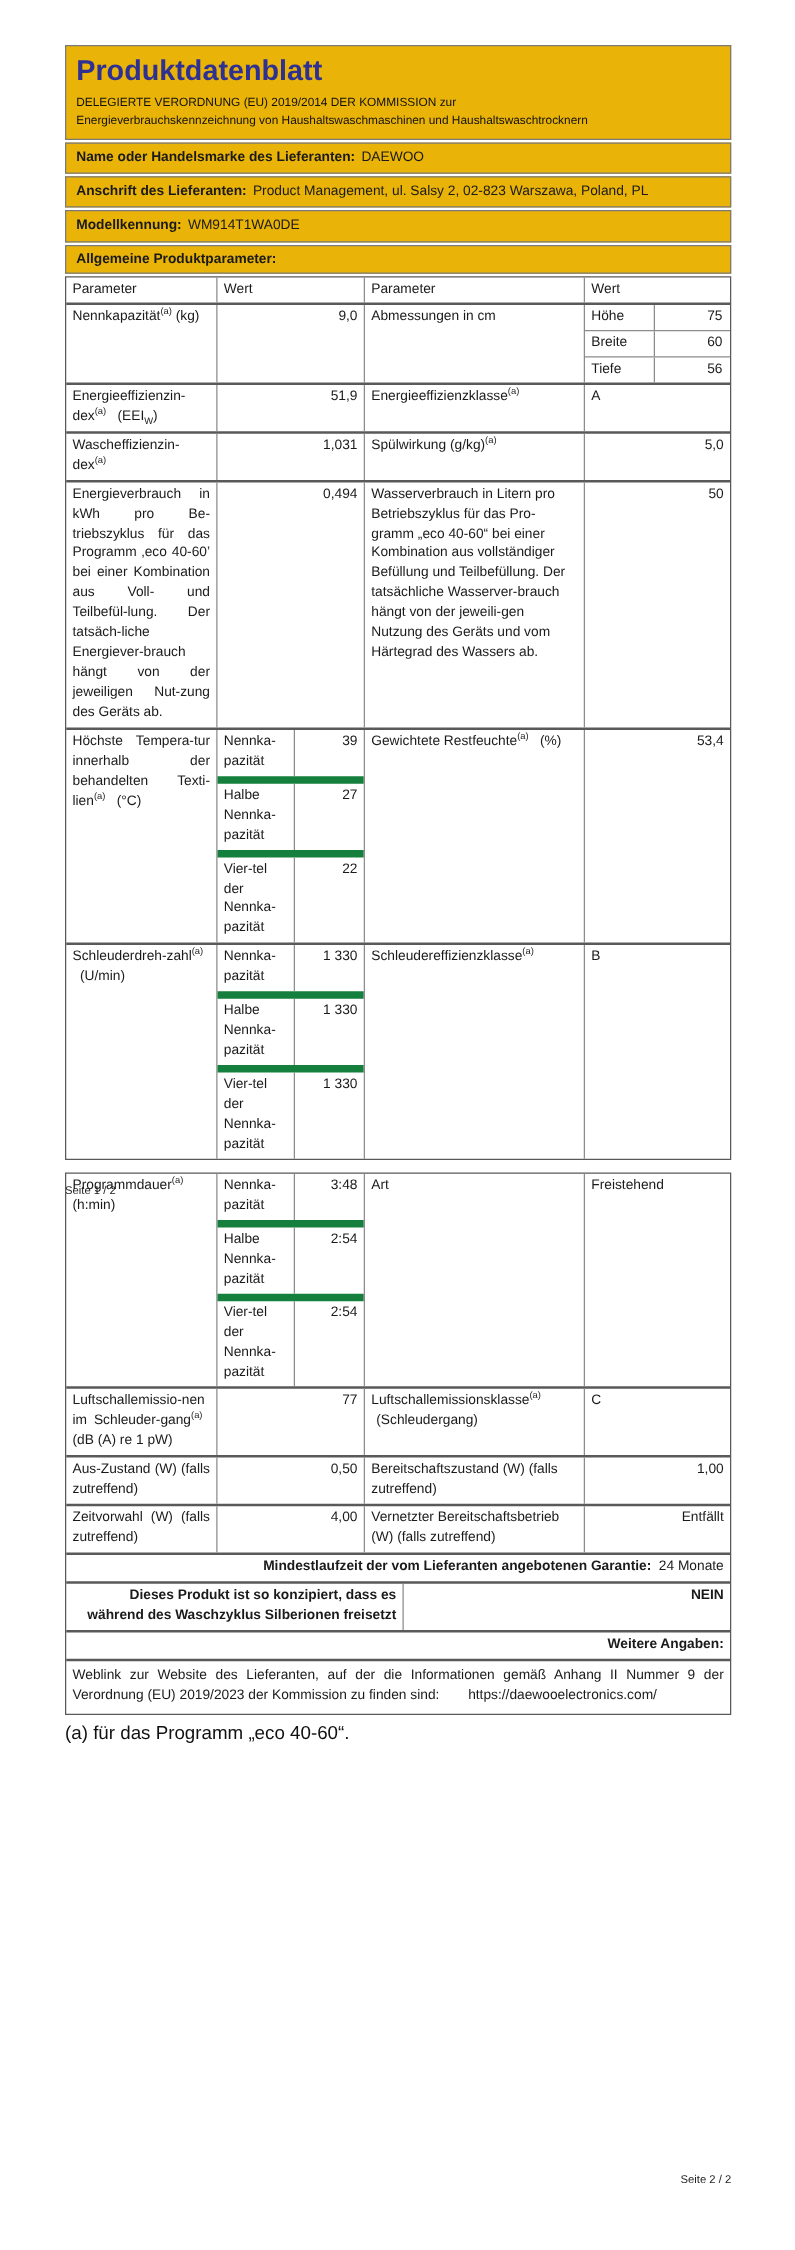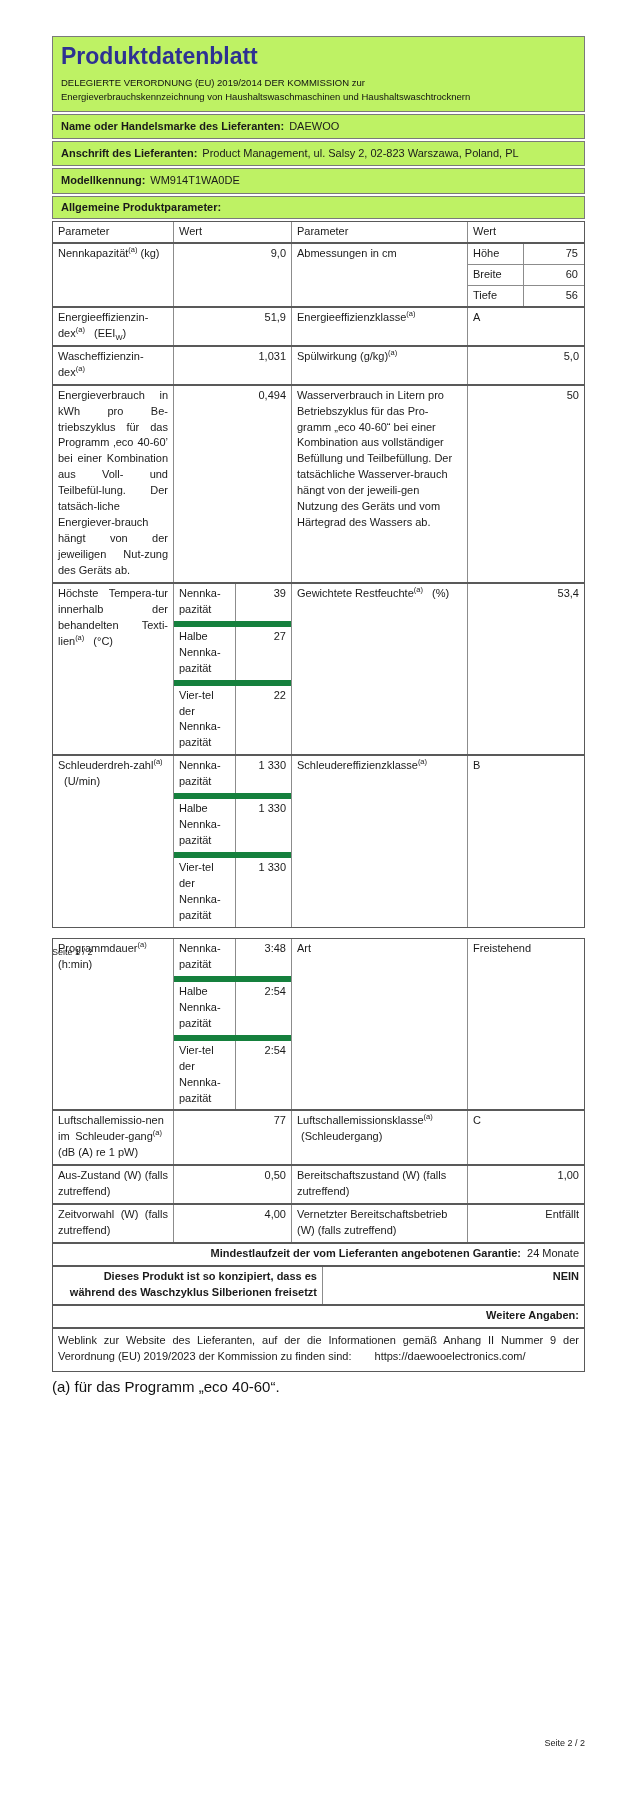--- a/index.html
+++ b/index.html
@@ -5,21 +5,21 @@
   html,body{margin:0;padding:0;}
   body{
     width:636px;height:1800px;position:relative;background:#ffffff;
     font-family:"Liberation Sans",sans-serif;color:#1a1a1a;overflow:hidden;
     -webkit-font-smoothing:antialiased;
   }
   .page{position:absolute;left:52px;width:533px;}
   #page1{top:36px;}
   #page2{top:938px;}
   
-  .box{border:1px solid #7a7a7a;background:#bef264;margin-bottom:2px;box-sizing:border-box;}
+  .box{border:1px solid #7a7a7a;background:#eab308;margin-bottom:2px;box-sizing:border-box;}
   .titlebox{padding:6px 8px 6px 8px;}
   h1{margin:0 0 6px 0;font-size:23px;font-weight:bold;letter-spacing:0;}
   .reg{font-size:9.5px;line-height:1.5;color:#111;}
   .hrow{padding:4px 8px;font-size:11px;line-height:1.4;min-height:23px;}
   .hrow b{font-weight:bold;}
   .hrow .hv{margin-left:5px;}
   .secrow{padding:3px 8px;font-size:11px;font-weight:bold;min-height:19px;line-height:1.4;}
   
   .tbl{border:1px solid #595959;box-sizing:border-box;font-size:11px;line-height:1.45;}
   .trow{display:grid;grid-template-columns:120px 118px 176px 1fr;box-sizing:border-box;}

